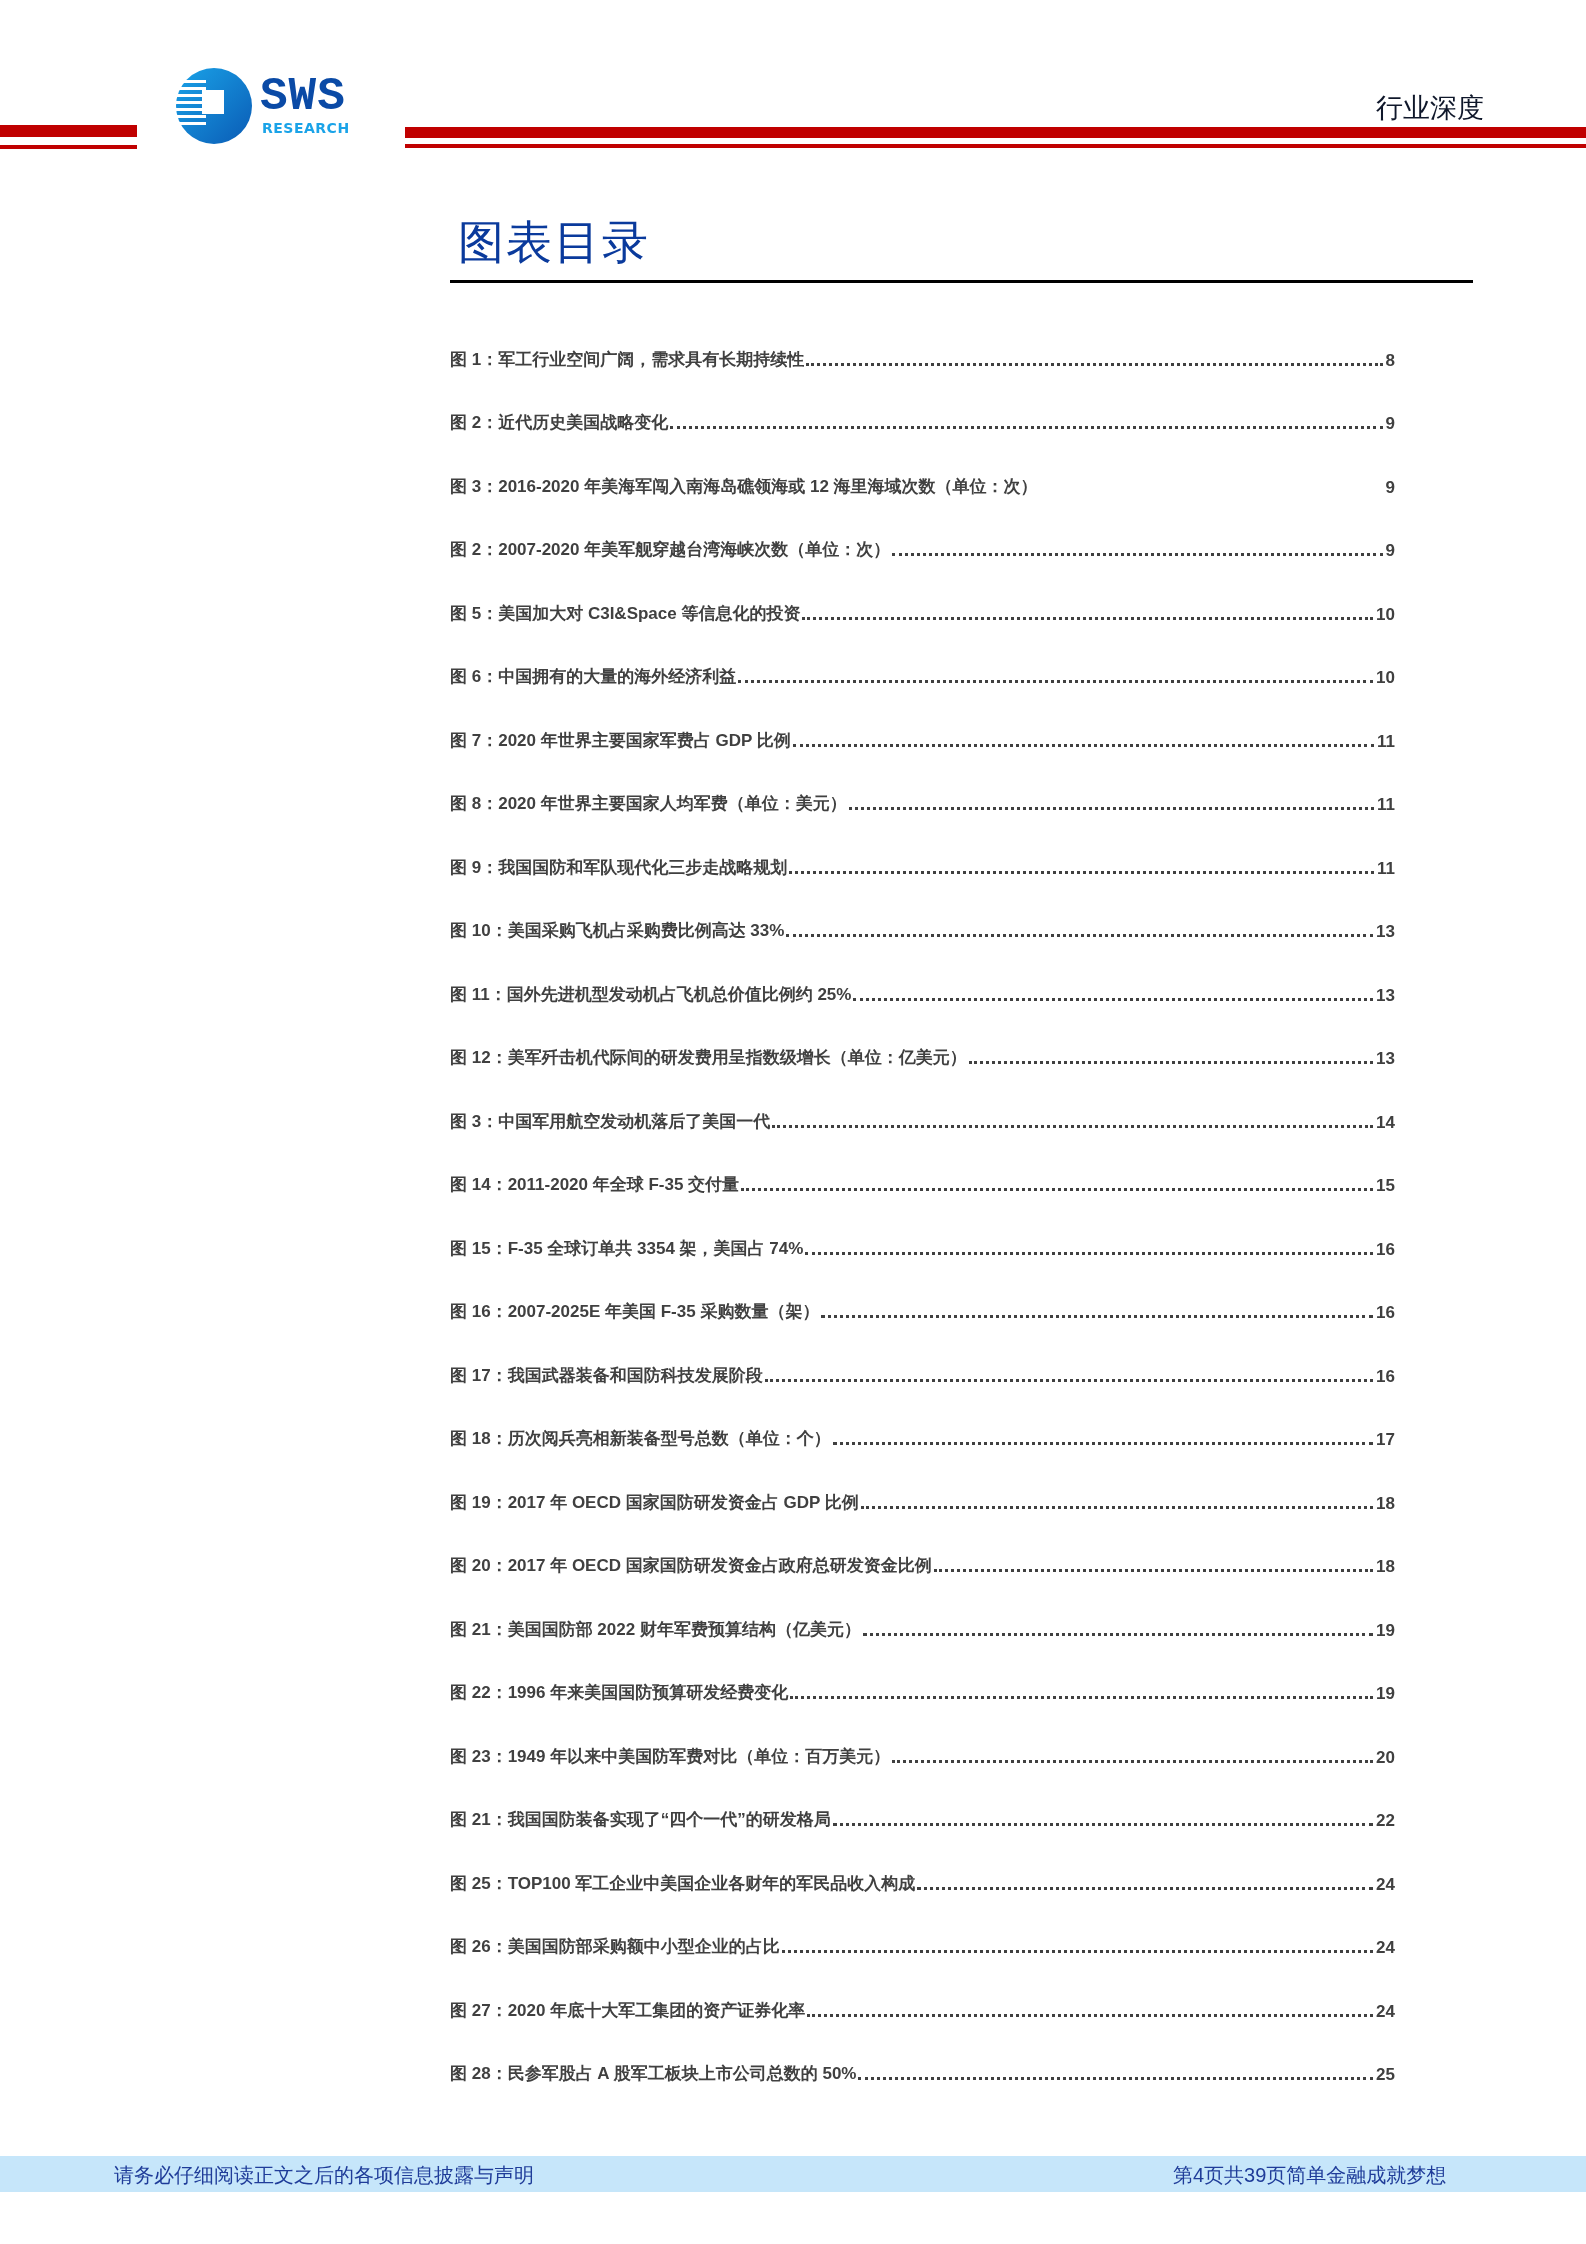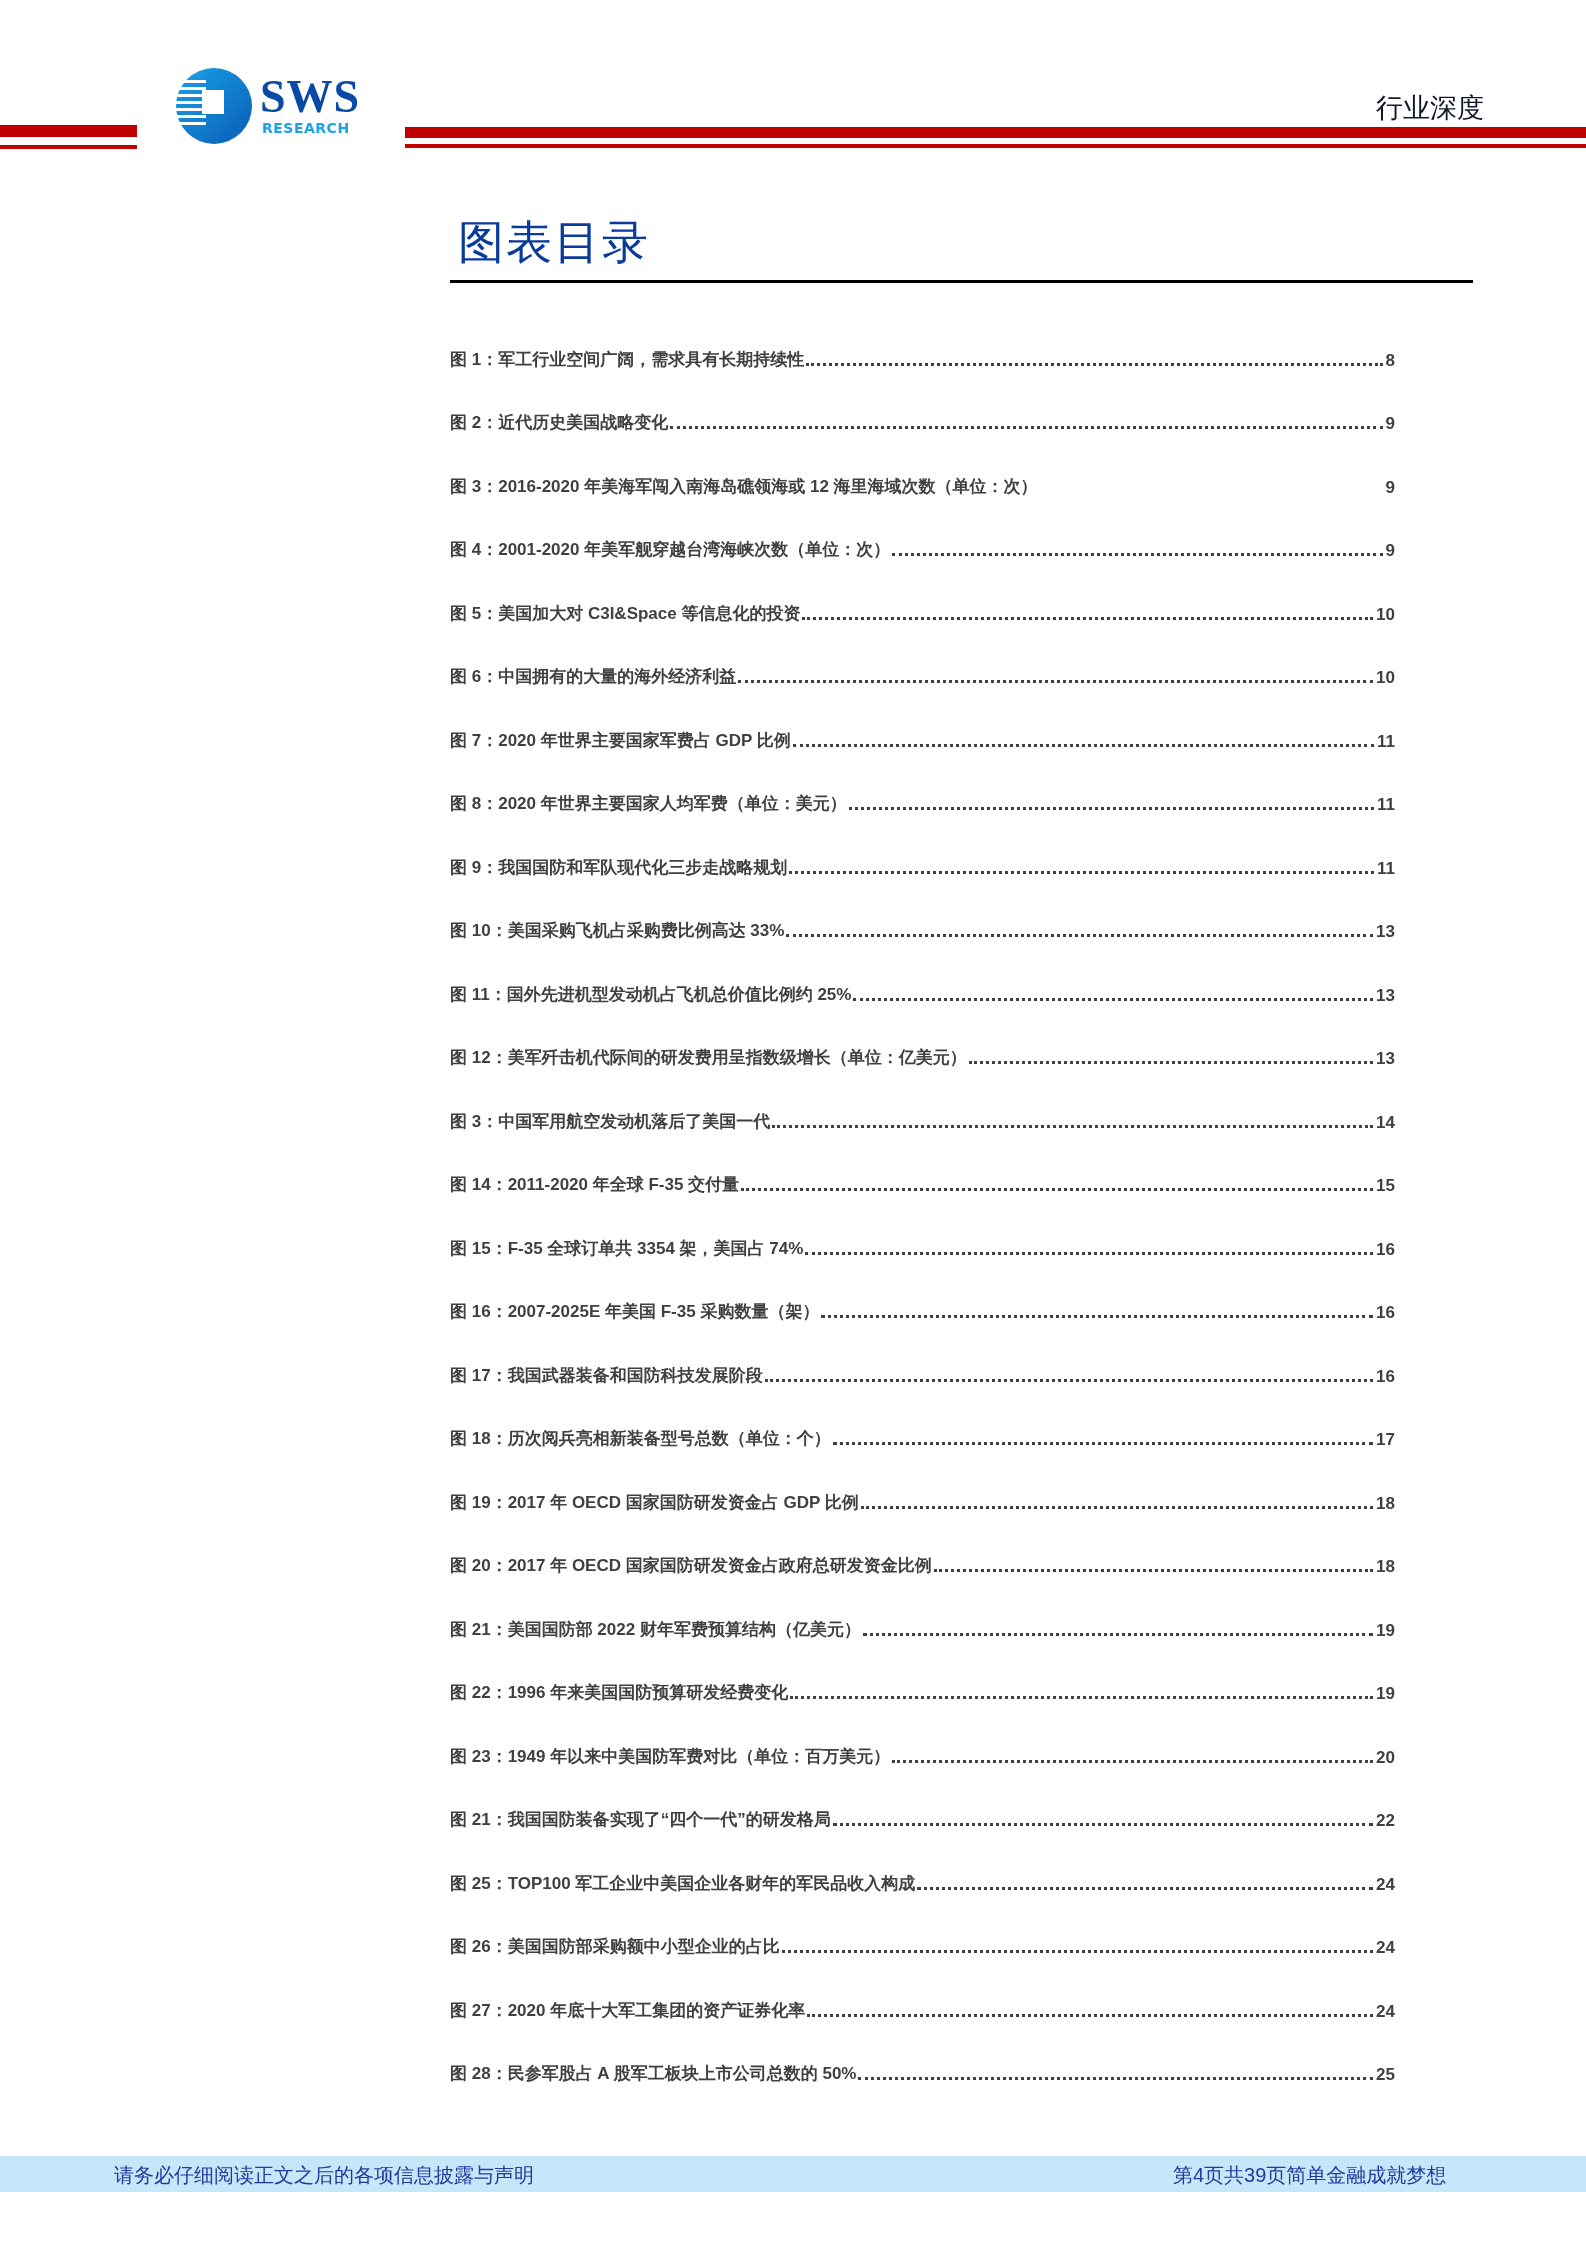--- a/index.html
+++ b/index.html
@@ -8,21 +8,21 @@
 
     
     .hdr-bar { position: absolute; background: #c00000; }
     .bar-l-thick { left: 0; top: 125px; width: 137px; height: 12px; }
     .bar-l-thin  { left: 0; top: 145px; width: 137px; height: 4px; }
     .bar-r-thick { left: 405px; top: 127px; width: 1181px; height: 11px; }
     .bar-r-thin  { left: 405px; top: 144px; width: 1181px; height: 4px; }
 
     .logo { position: absolute; left: 174px; top: 66px; width: 200px; height: 80px; }
     .logo-text { position: absolute; left: 86px; top: 8px; font-weight: bold; font-size: 46px;
-                 color: #0a4aa6; letter-spacing: 1px; line-height: 46px; font-family: Liberation Serif, serif; }
+                 color: #0a4aa6; letter-spacing: 1px; line-height: 46px; font-family: Liberation Mono, monospace; }
     .logo-sub { position: absolute; left: 88px; top: 54px; font-weight: bold; font-size: 14px;
                 color: #1aa3e8; letter-spacing: 0.5px; font-family: "DejaVu Sans", sans-serif; }
     .logo-mark { position: absolute; left: 0; top: 0; width: 80px; height: 80px; }
 
     .hdr-tag { position: absolute; left: 1376px; top: 90px; font-size: 27px; color: #0f172a; }
 
     
     .toc-title { position: absolute; left: 458px; top: 212px; font-size: 46px; font-weight: normal;
                  color: #0a3a9c; letter-spacing: 2px; font-family: "DejaVu Sans", sans-serif; }
     .title-rule { position: absolute; left: 450px; top: 280px; width: 1023px; height: 3px; background: #000; }
@@ -86,21 +86,21 @@
       <span class="toc-label">图 2：近代历史美国战略变化</span>
       <span class="toc-leader"></span>
       <span class="toc-page">9</span>
     </li>
   <li class="toc-item">
       <span class="toc-label">图 3：2016-2020 年美海军闯入南海岛礁领海或 12 海里海域次数（单位：次）</span>
       <span class="toc-leader" style="border:none;min-width:4px;"></span>
       <span class="toc-page">9</span>
     </li>
   <li class="toc-item">
-      <span class="toc-label">图 4：2001-2020 年美军舰穿越台湾海峡次数（单位：次）</span>
+      <span class="toc-label">图 2：2007-2020 年美军舰穿越台湾海峡次数（单位：次）</span>
       <span class="toc-leader"></span>
       <span class="toc-page">9</span>
     </li>
   <li class="toc-item">
       <span class="toc-label">图 5：美国加大对 C3I&amp;Space 等信息化的投资</span>
       <span class="toc-leader"></span>
       <span class="toc-page">10</span>
     </li>
   <li class="toc-item">
       <span class="toc-label">图 6：中国拥有的大量的海外经济利益</span>

